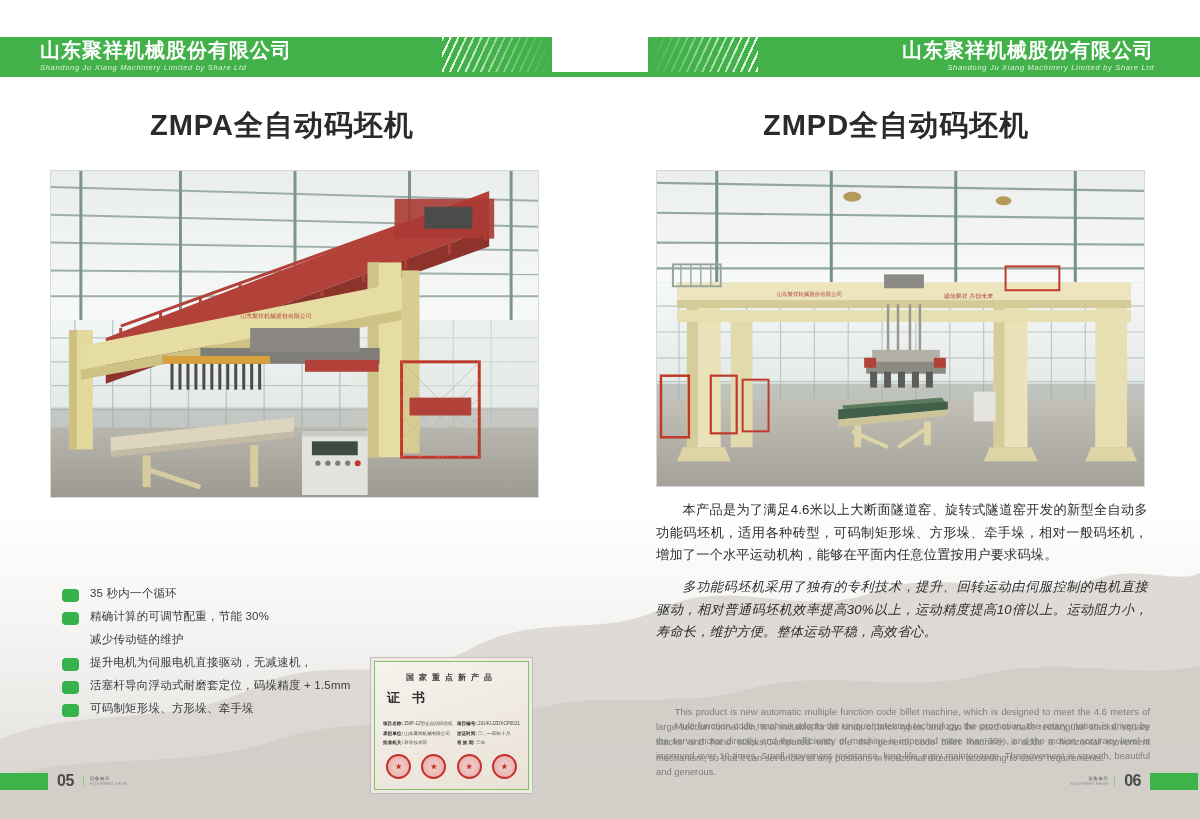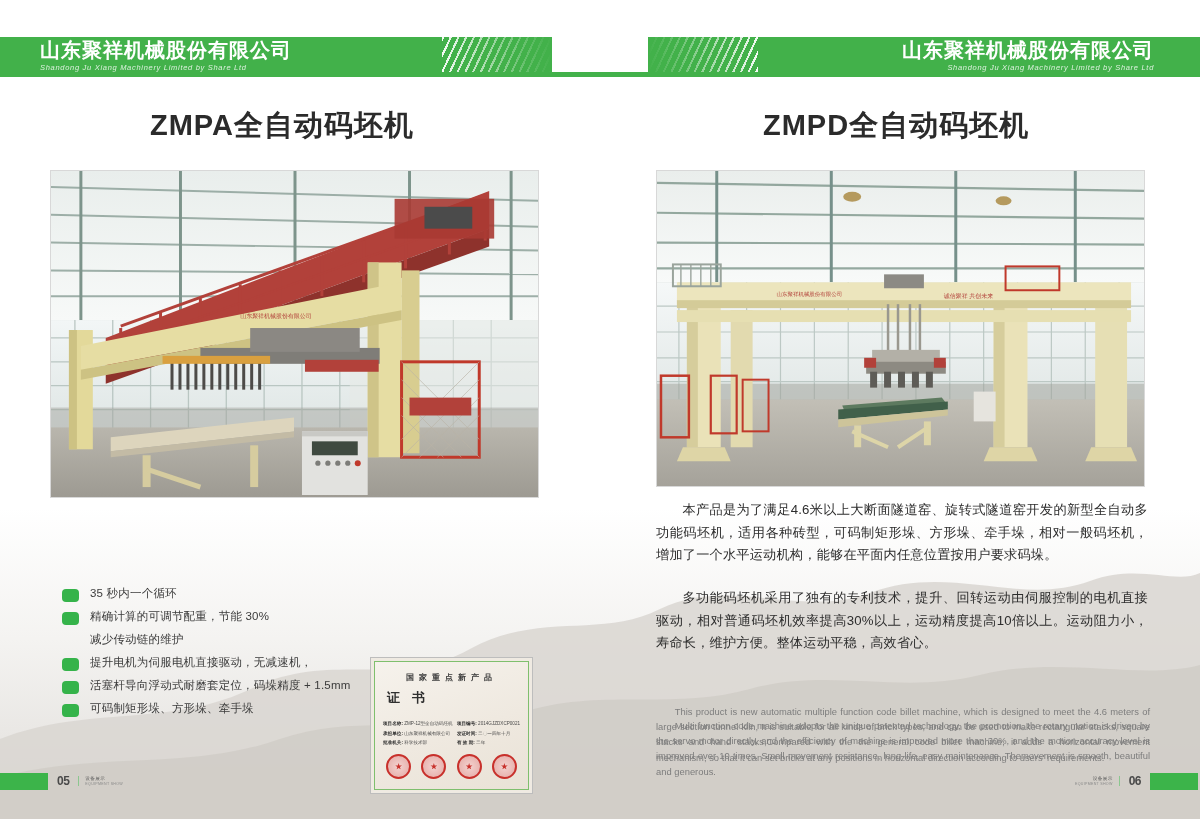--- a/index.html
+++ b/index.html
@@ -241,21 +241,21 @@
     left: 56px;
     width: 492px;
     font-size: 13.2px;
     line-height: 1.72;
     color: #2d2d2d;
     text-align: justify;
     letter-spacing: .2px;
     z-index: 4;
   }
   .body-cn.p1 { top: 422px; }
-  .body-cn.p2 { top: 510px; }
+  .body-cn.p2 { top: 499px; font-style: italic; }
   .body-cn p { text-indent: 2em; }
 
   .body-en {
     position: absolute;
     left: 56px;
     width: 494px;
     font-size: 9.4px;
     line-height: 1.62;
     color: #7d7d7d;
     text-align: justify;
@@ -276,21 +276,21 @@
   }
   .footer.left  { left: 0; }
   .footer.right { right: 2px; flex-direction: row-reverse; }
 
   .footer-bar {
     width: 48px;
     height: 17px;
     background: #3cb44a;
   }
   .footer-num {
-    font-size: 12px;
+    font-size: 16px;
     font-weight: bold;
     color: #4a4a4a;
     margin: 0 9px;
     letter-spacing: -.5px;
   }
   .footer-meta {
     border-left: 1px solid #8bc78f;
     padding-left: 6px;
     line-height: 1.15;
   }

